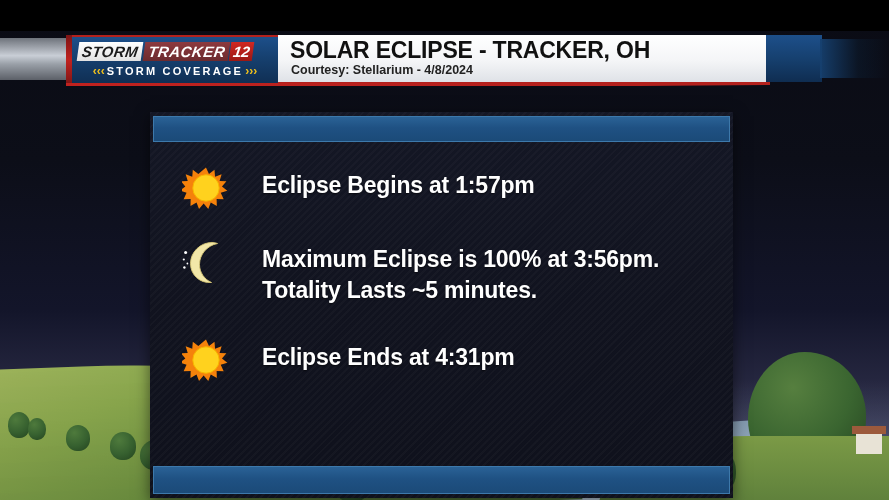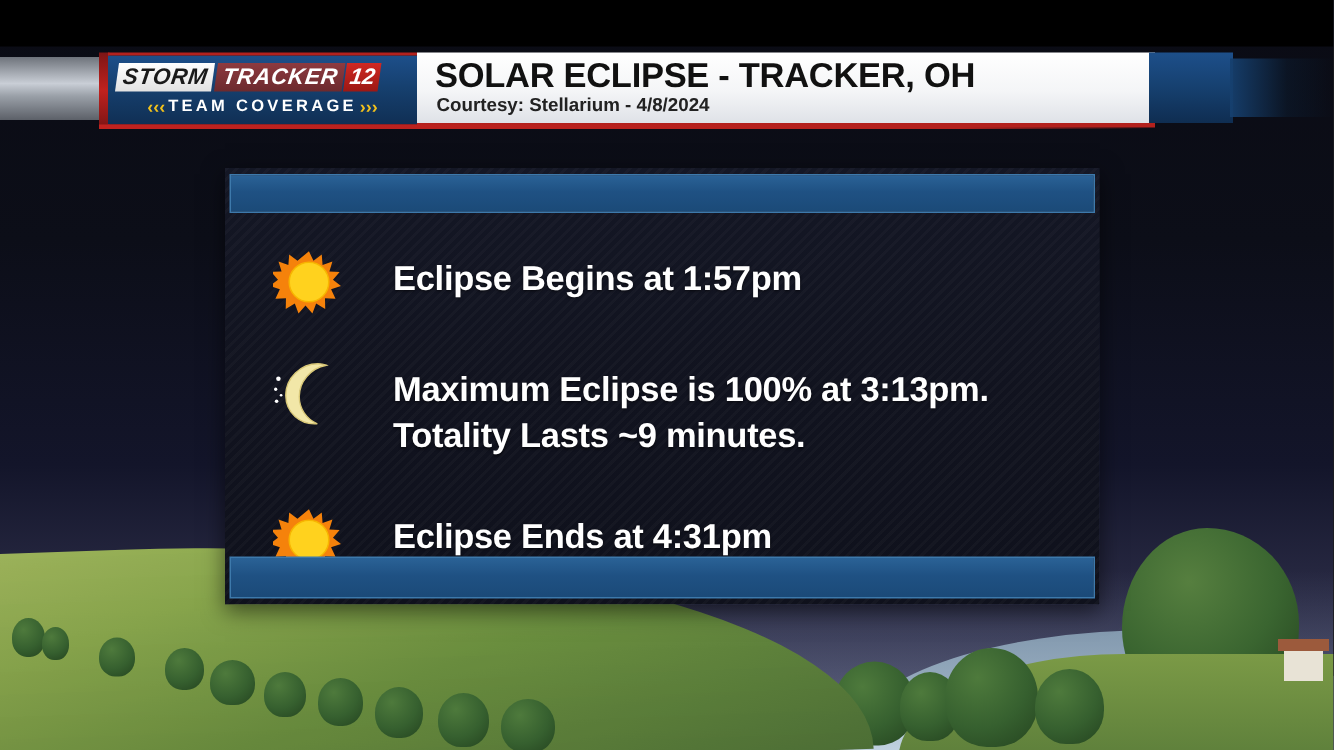--- a/index.html
+++ b/index.html
@@ -269,21 +269,21 @@
     position: absolute;
     left: 66px; top: 52px;
     width: 700px; height: 3px;
     background: linear-gradient(90deg, #c0221f 0%, #b3211d 82%, rgba(179,33,29,0) 100%);
   }
 
   
   .panel {
     position: absolute;
     left: 150px; top: 112px;
-    width: 583px; height: 291px;
+    width: 583px; height: 386px;
     background:
       repeating-linear-gradient(135deg,
         rgba(255,255,255,0.022) 0px,
         rgba(255,255,255,0.022) 2px,
         rgba(0,0,0,0) 2px,
         rgba(0,0,0,0) 5px),
       linear-gradient(180deg, #141725 0%, #11131f 50%, #0f111c 100%);
     box-shadow: 0 4px 14px rgba(0,0,0,0.55);
     z-index: 20;
   }
@@ -397,21 +397,21 @@
     <div class="banner-red-edge"></div>
 
     <div class="logo-block">
       <div class="logo-row1">
         <span class="logo-storm">STORM</span>
         <span class="logo-tracker">TRACKER</span>
         <span class="logo-12">12</span>
       </div>
       <div class="logo-row2">
         <span class="chev">‹‹‹</span>
-        <span class="team-cov">TEAM COVERAGE</span>
+        <span class="team-cov">STORM COVERAGE</span>
         <span class="chev">›››</span>
       </div>
     </div>
 
     <div class="title-block">
       <div class="title-main">SOLAR ECLIPSE - TRACKER, OH</div>
       <div class="title-sub">Courtesy: Stellarium -  4/8/2024</div>
     </div>
 
     <div class="banner-tail"></div>
@@ -448,22 +448,22 @@
               <path d="M35.5 5.5 C25 7.5 17.5 16.5 17.5 26.5 C17.5 34.5 22.5 41.5 29.5 44.5 C18 45.5 8.5 37 8.5 25.5 C8.5 14 18.5 4.5 30 4.5 C31.9 4.5 33.8 4.85 35.5 5.5 Z" fill="#f2e7a8"></path>
               <path d="M35.5 5.5 C25 7.5 17.5 16.5 17.5 26.5 C17.5 34.5 22.5 41.5 29.5 44.5 C18 45.5 8.5 37 8.5 25.5 C8.5 14 18.5 4.5 30 4.5 C31.9 4.5 33.8 4.85 35.5 5.5 Z" fill="none" stroke="#d9c878" stroke-width="0.9"></path>
               <circle cx="3.6" cy="14.5" r="1.5" fill="#ffffff"></circle>
               <circle cx="1.8" cy="21.5" r="1.1" fill="#ffffff"></circle>
               <circle cx="5.4" cy="25.5" r="0.9" fill="#ffffff"></circle>
               <circle cx="2.4" cy="29.5" r="1.2" fill="#ffffff"></circle>
             </svg>
           </div>
         </div>
         <div class="text-cell">
-          <span class="line">Maximum Eclipse is 100% at 3:13pm.</span>
-          <span class="line">Totality Lasts ~9 minutes.</span>
+          <span class="line">Maximum Eclipse is 100% at 3:56pm.</span>
+          <span class="line">Totality Lasts ~5 minutes.</span>
         </div>
       </div>
 
       <div class="row row-3">
         <div class="icon-cell">
           <div class="sun-wrap">
             <svg width="48" height="48" viewBox="0 0 48 48" aria-hidden="true">
               <g>
                 <path d="M24 1 L27.4 8.2 L33.6 3.4 L34.2 11.3 L41.6 8.6 L39.3 16.2 L47 16.5 L42 22.3 L48 27 L40.6 29.4 L43.9 36.6 L36 36.3 L36.2 44.2 L29.4 40.2 L26.6 47.6 L21.4 41.6 L16.2 47.6 L13.4 40.2 L6.6 44.2 L6.8 36.3 L-1.1 36.6 L2.2 29.4 L-5.2 27 L0.8 22.3 L-4.2 16.5 L3.5 16.2 L1.2 8.6 L8.6 11.3 L9.2 3.4 L15.4 8.2 Z" transform="translate(2.6,2.6) scale(0.89)" fill="#f5820b"></path>
                 <circle cx="24" cy="24" r="13.2" fill="#ffd21e"></circle>

